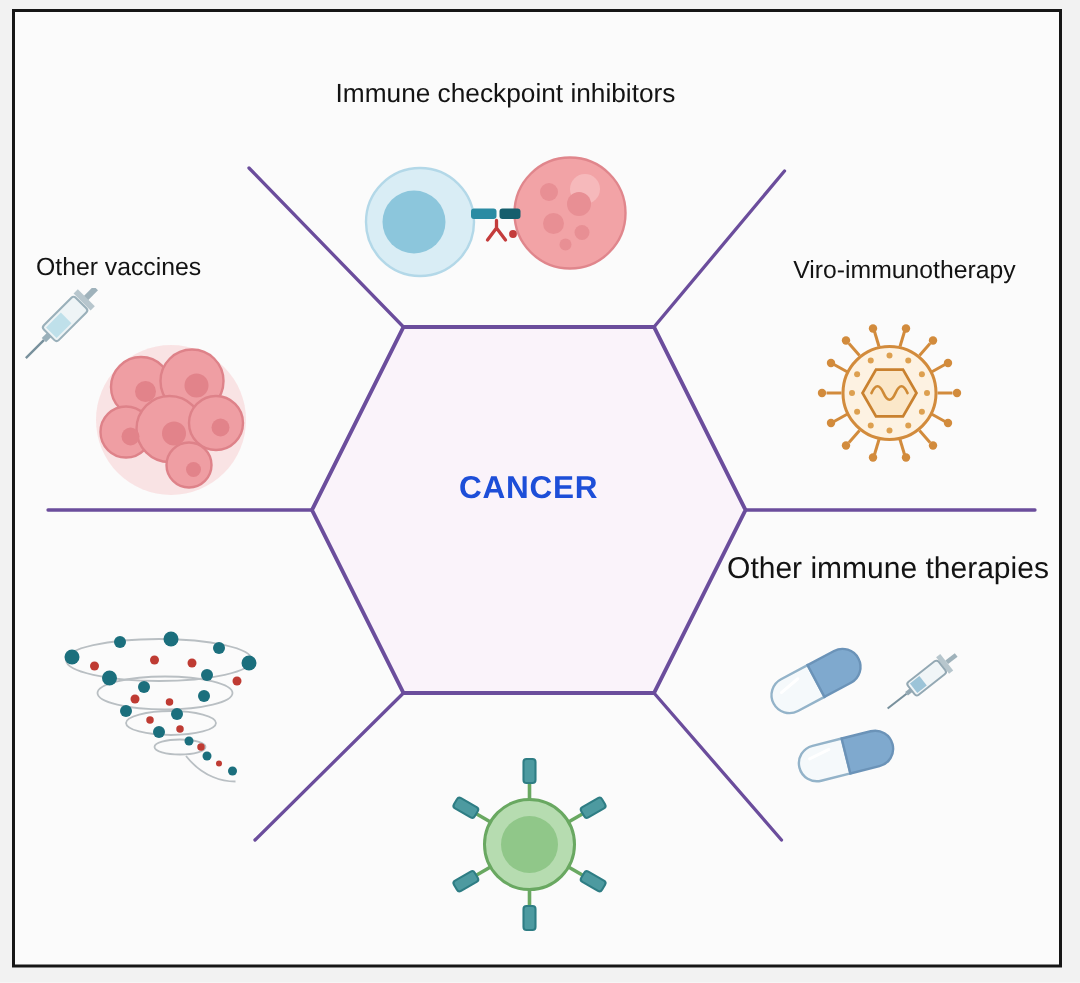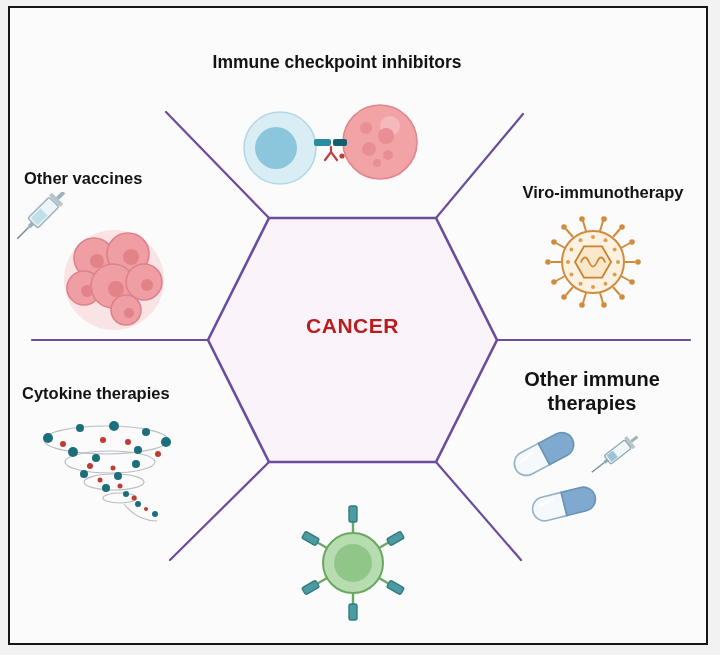--- a/index.html
+++ b/index.html
@@ -11,35 +11,35 @@
     overflow:hidden;
   }
   .stage{position:absolute;left:0;top:0;width:720px;height:655px;}
   .frame{
     position:absolute;left:8px;top:6px;width:700px;height:639px;
     border:2px solid #161616;background:#fbfbfb;box-sizing:border-box;
   }
   svg.overlay{position:absolute;left:0;top:0;}
   .label{
     position:absolute;
-    font-weight:700;
+    font-weight:400;
     color:#131313;
     line-height:1.22;
   }
   .label.center-align{text-align:center;}
   .lbl-top{left:212px;top:52px;width:250px;font-size:17.5px;}
   .lbl-ul{left:24px;top:168px;width:180px;font-size:16.5px;}
-  .lbl-ur{left:508px;top:170px;width:190px;font-size:16.5px;text-align:center;margin-top:12px;}
+  .lbl-ur{left:508px;top:170px;width:190px;font-size:16.5px;text-align:center;}
   .lbl-ll{left:22px;top:383px;width:180px;font-size:16.5px;}
   .lbl-lr{left:478px;top:367px;width:228px;font-size:20px;text-align:center;}
   .lbl-bottom{left:242px;top:463px;width:180px;font-size:17px;}
   .center-title{
     position:absolute;left:232px;top:312px;width:241px;
     text-align:center;font-weight:700;font-size:21px;
-    letter-spacing:0.5px;color:#b91c1c;line-height:1.35;
+    letter-spacing:0.5px;color:#1d4ed8;line-height:1.35;
   }
   .center-title span{display:block;}
   .icon{position:absolute;}
 </style>
 </head>
 <body>
 
 <div class="stage">
 
   <div class="frame"></div>
@@ -247,20 +247,19 @@
       <circle cx="82" cy="68" r="2.5"></circle>
         <circle cx="102" cy="74" r="2.5"></circle>
       <circle cx="116" cy="86" r="2.5"></circle>
         <circle cx="128" cy="97" r="2"></circle>
     </g>
   </svg>
 
   <div class="label lbl-top center-align">Immune checkpoint inhibitors</div>
   <div class="label lbl-ul">Other vaccines</div>
   <div class="label lbl-ur">Viro-immunotherapy</div>
-  <div class="label lbl-ll">Cytokine therapies</div>
   <div class="label lbl-lr">Other immune therapies</div>
 
   <div class="center-title">
     <span>CANCER</span>
   </div>
 
 </div>
 
 </body></html>

